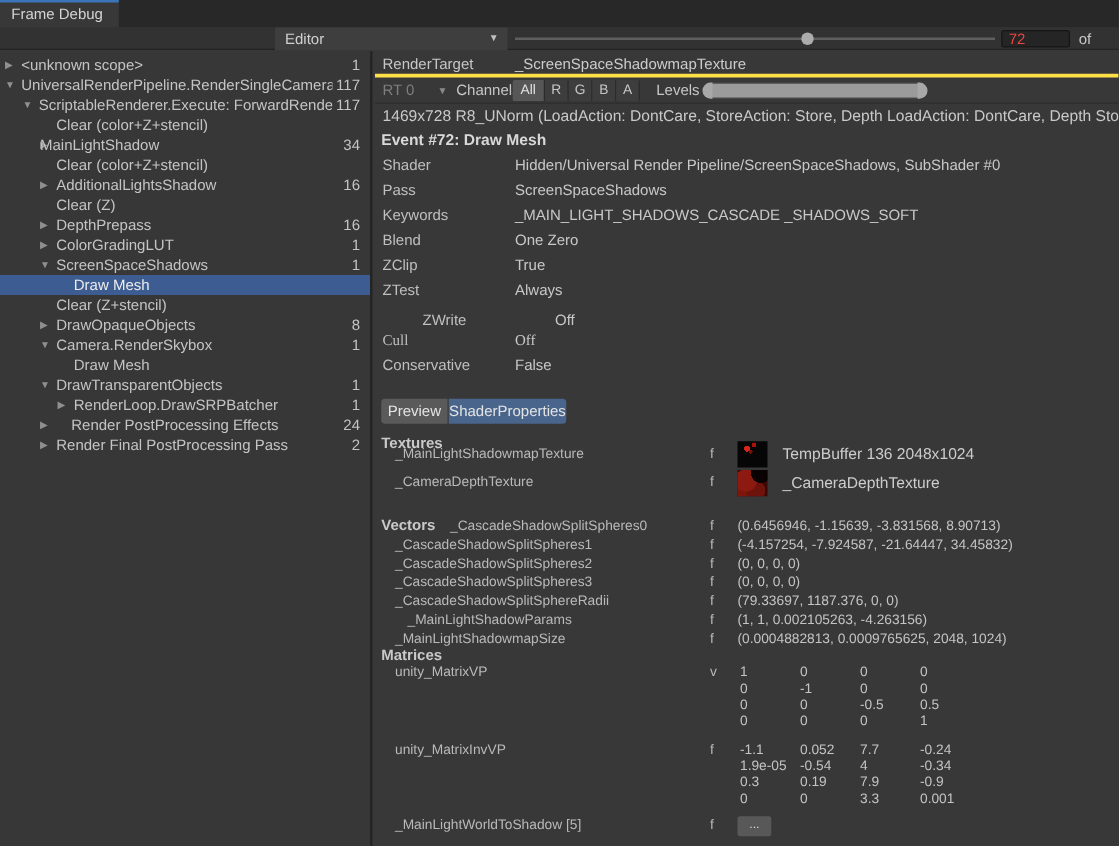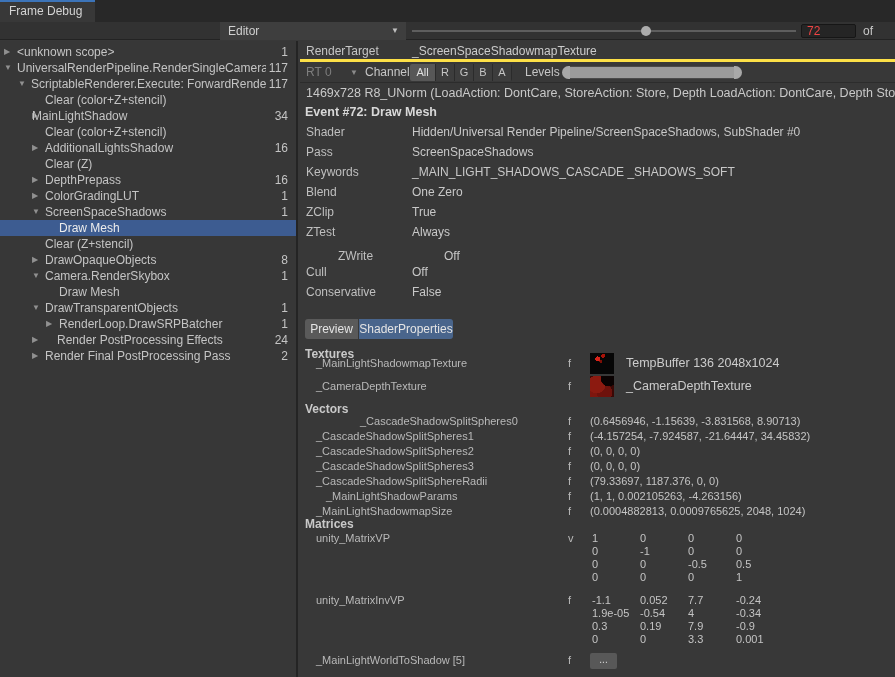--- a/index.html
+++ b/index.html
@@ -244,21 +244,21 @@
         <div class="val">True</div>
       </div>
       <div class="kv-row" style="top: 184px;">
         <div class="lbl">ZTest</div>
         <div class="val">Always</div>
       </div>
       <div class="kv-row" style="top: 208px; margin-left: 32px;">
         <div class="lbl">ZWrite</div>
         <div class="val">Off</div>
       </div>
-      <div class="kv-row" style="top: 224px;">
+      <div class="kv-row" style="top: 224px; font-family: Liberation Serif, serif;">
         <div class="lbl">Cull</div>
         <div class="val">Off</div>
       </div>
       <div class="kv-row" style="top: 244px;">
         <div class="lbl">Conservative</div>
         <div class="val">False</div>
       </div>
     </div>
   <div class="insp-tab preview">Preview</div>
   <div class="insp-tab shaderprops">ShaderProperties</div>
@@ -266,21 +266,21 @@
   <div id="textures-list">
       <div class="prop-name" style="top: 316px;">_MainLightShadowmapTexture</div>
       <div class="prop-type" style="top: 316px;">f</div>
       <div class="thumb thumb-shadowmap" style="top: 312px;"></div>
       <div class="tex-val" style="top: 315px;">TempBuffer 136 2048x1024</div>
       <div class="prop-name" style="top: 339px;">_CameraDepthTexture</div>
       <div class="prop-type" style="top: 339px;">f</div>
       <div class="thumb thumb-depth" style="top: 335px;"></div>
       <div class="tex-val" style="top: 338px;">_CameraDepthTexture</div>
     </div>
-  <div class="sec-header" style="top:361px">Vectors</div>
+  <div class="sec-header" style="top:372px">Vectors</div>
   <div id="vectors-list">
       <div class="prop-name" style="top: 374px; margin-left: 44px;">_CascadeShadowSplitSpheres0</div>
       <div class="prop-type" style="top: 374px;">f</div>
       <div class="prop-val" style="top: 374px;">(0.6456946, -1.15639, -3.831568, 8.90713)</div>
       <div class="prop-name" style="top: 389px;">_CascadeShadowSplitSpheres1</div>
       <div class="prop-type" style="top: 389px;">f</div>
       <div class="prop-val" style="top: 389px;">(-4.157254, -7.924587, -21.64447, 34.45832)</div>
       <div class="prop-name" style="top: 404px;">_CascadeShadowSplitSpheres2</div>
       <div class="prop-type" style="top: 404px;">f</div>
       <div class="prop-val" style="top: 404px;">(0, 0, 0, 0)</div>

